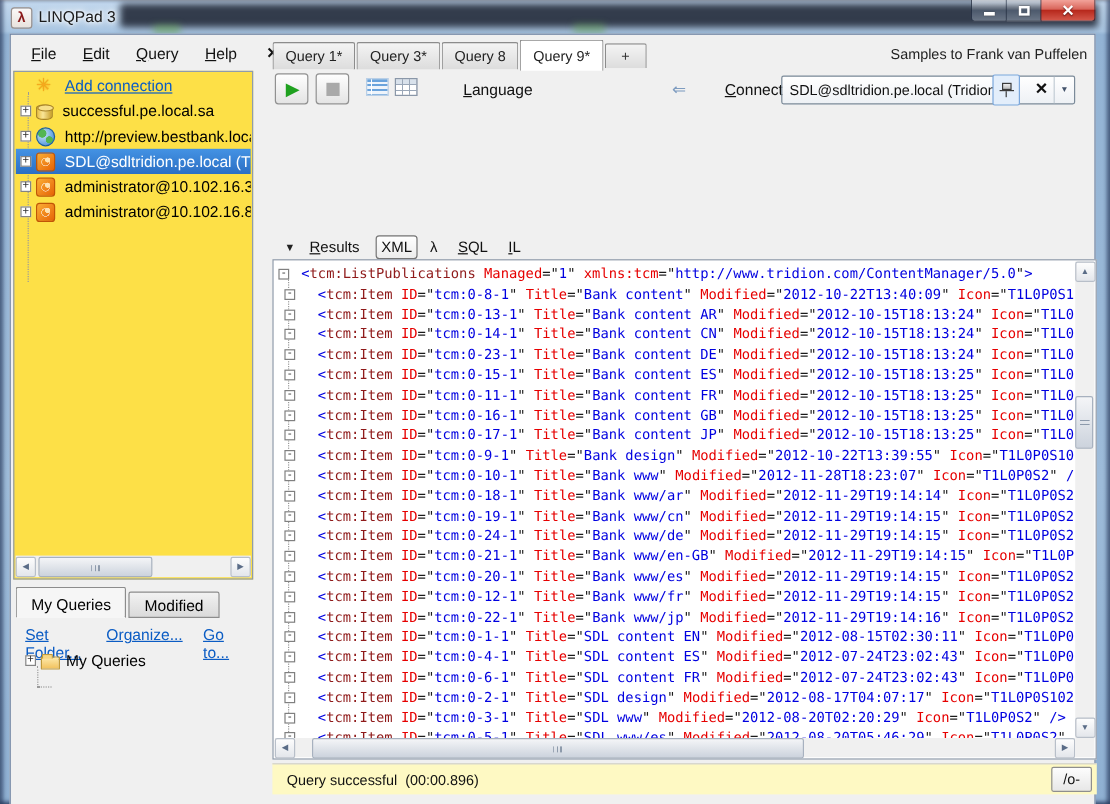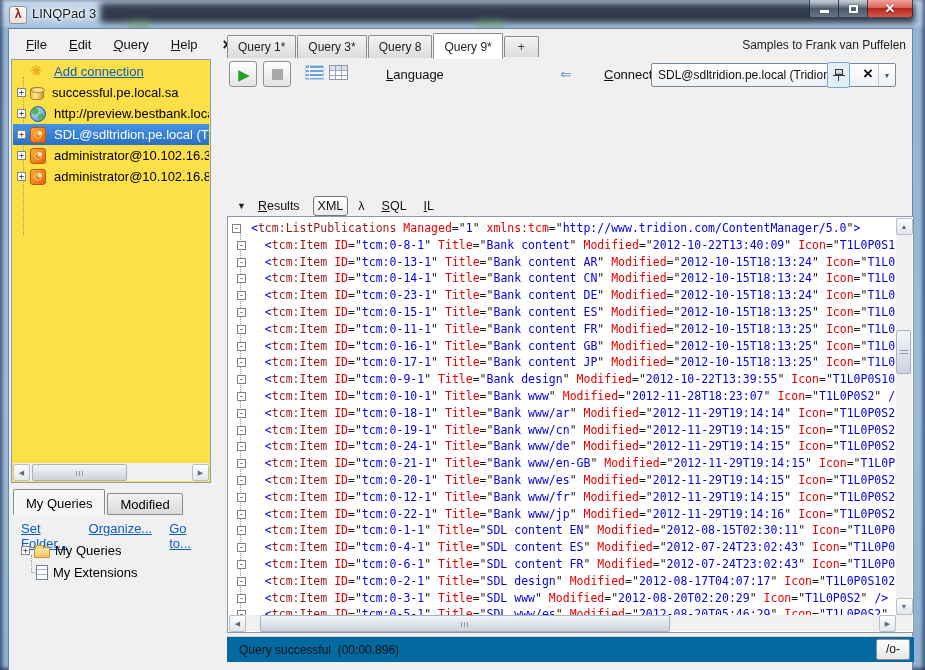--- a/index.html
+++ b/index.html
@@ -127,21 +127,21 @@
   .xb{color:#0000e0;} .xt{color:#8f1a1a;} .xa{color:#e60000;} .xv{color:#0000e0;} .xq{color:#1a1a1a;}
   
   .xml-vscroll{position:absolute;top:1px;right:1px;bottom:17px;width:16px;background:#f0f0f0;display:flex;flex-direction:column;}
   .xml-vscroll .sb-track{width:16px;flex:1;}
   .xml-vscroll .sb-thumb{left:0;width:15px;height:44px;top:95px;}
   .xml-vscroll .sb-grip{top:50%;margin-top:-2px;width:8px;height:5px;
         background:repeating-linear-gradient(#8d9aab 0 1px,transparent 1px 3px);}
   .xml-hscroll{position:absolute;left:1px;bottom:1px;right:17px;height:16px;background:#f0f0f0;display:flex;align-items:center;}
   .corner{position:absolute;right:1px;bottom:1px;width:16px;height:16px;background:#f0f0f0;}
   
-  .statusbar{position:absolute;left:218px;top:607px;width:687px;height:26px;border-top:1px solid #cfcfcf;background:#0369a1;}
+  .statusbar{position:absolute;left:218px;top:607px;width:687px;height:26px;border-top:1px solid #cfcfcf;background:#fef9c3;}
   .status-msg{position:absolute;left:12px;top:6px;font-size:12px;color:#111;white-space:pre;}
   .fmt-btn{position:absolute;right:4px;top:2px;width:34px;height:21px;border:1px solid #8e8e8e;border-radius:2px;
            background:linear-gradient(#fdfdfd,#e7e7e7);font-size:12px;text-align:center;line-height:19px;color:#111;}
 </style>
 </head>
 <body>
 
 <div class="frame"></div>
 <div class="glass-dark"></div>
 <div class="glass-green1"></div>
@@ -232,25 +232,20 @@
       <span class="link">Set Folder...</span>
       <span class="link">Organize...</span>
       <span class="link">Go to...</span>
     </div>
   <div class="q-tree" id="q-tree">
     <div class="q-conn"></div>
   <div class="qrow">
         <span class="exp">+</span>
         <span class="tico icon-folder"></span>
         <span class="lbl">My Queries</span>
-      </div>
-      <div class="qrow">
-        <span class="exp-sp"></span>
-        <span class="tico icon-document"></span>
-        <span class="lbl">My Extensions</span>
       </div>
     </div>
 
   <div class="toolbar">
     <div class="tbtn" style="left:2px;">
         <span class="play-glyph">▶</span>
       </div>
     <div class="tbtn" style="left:36px;">
         <span class="stop-glyph"></span>
       </div>

